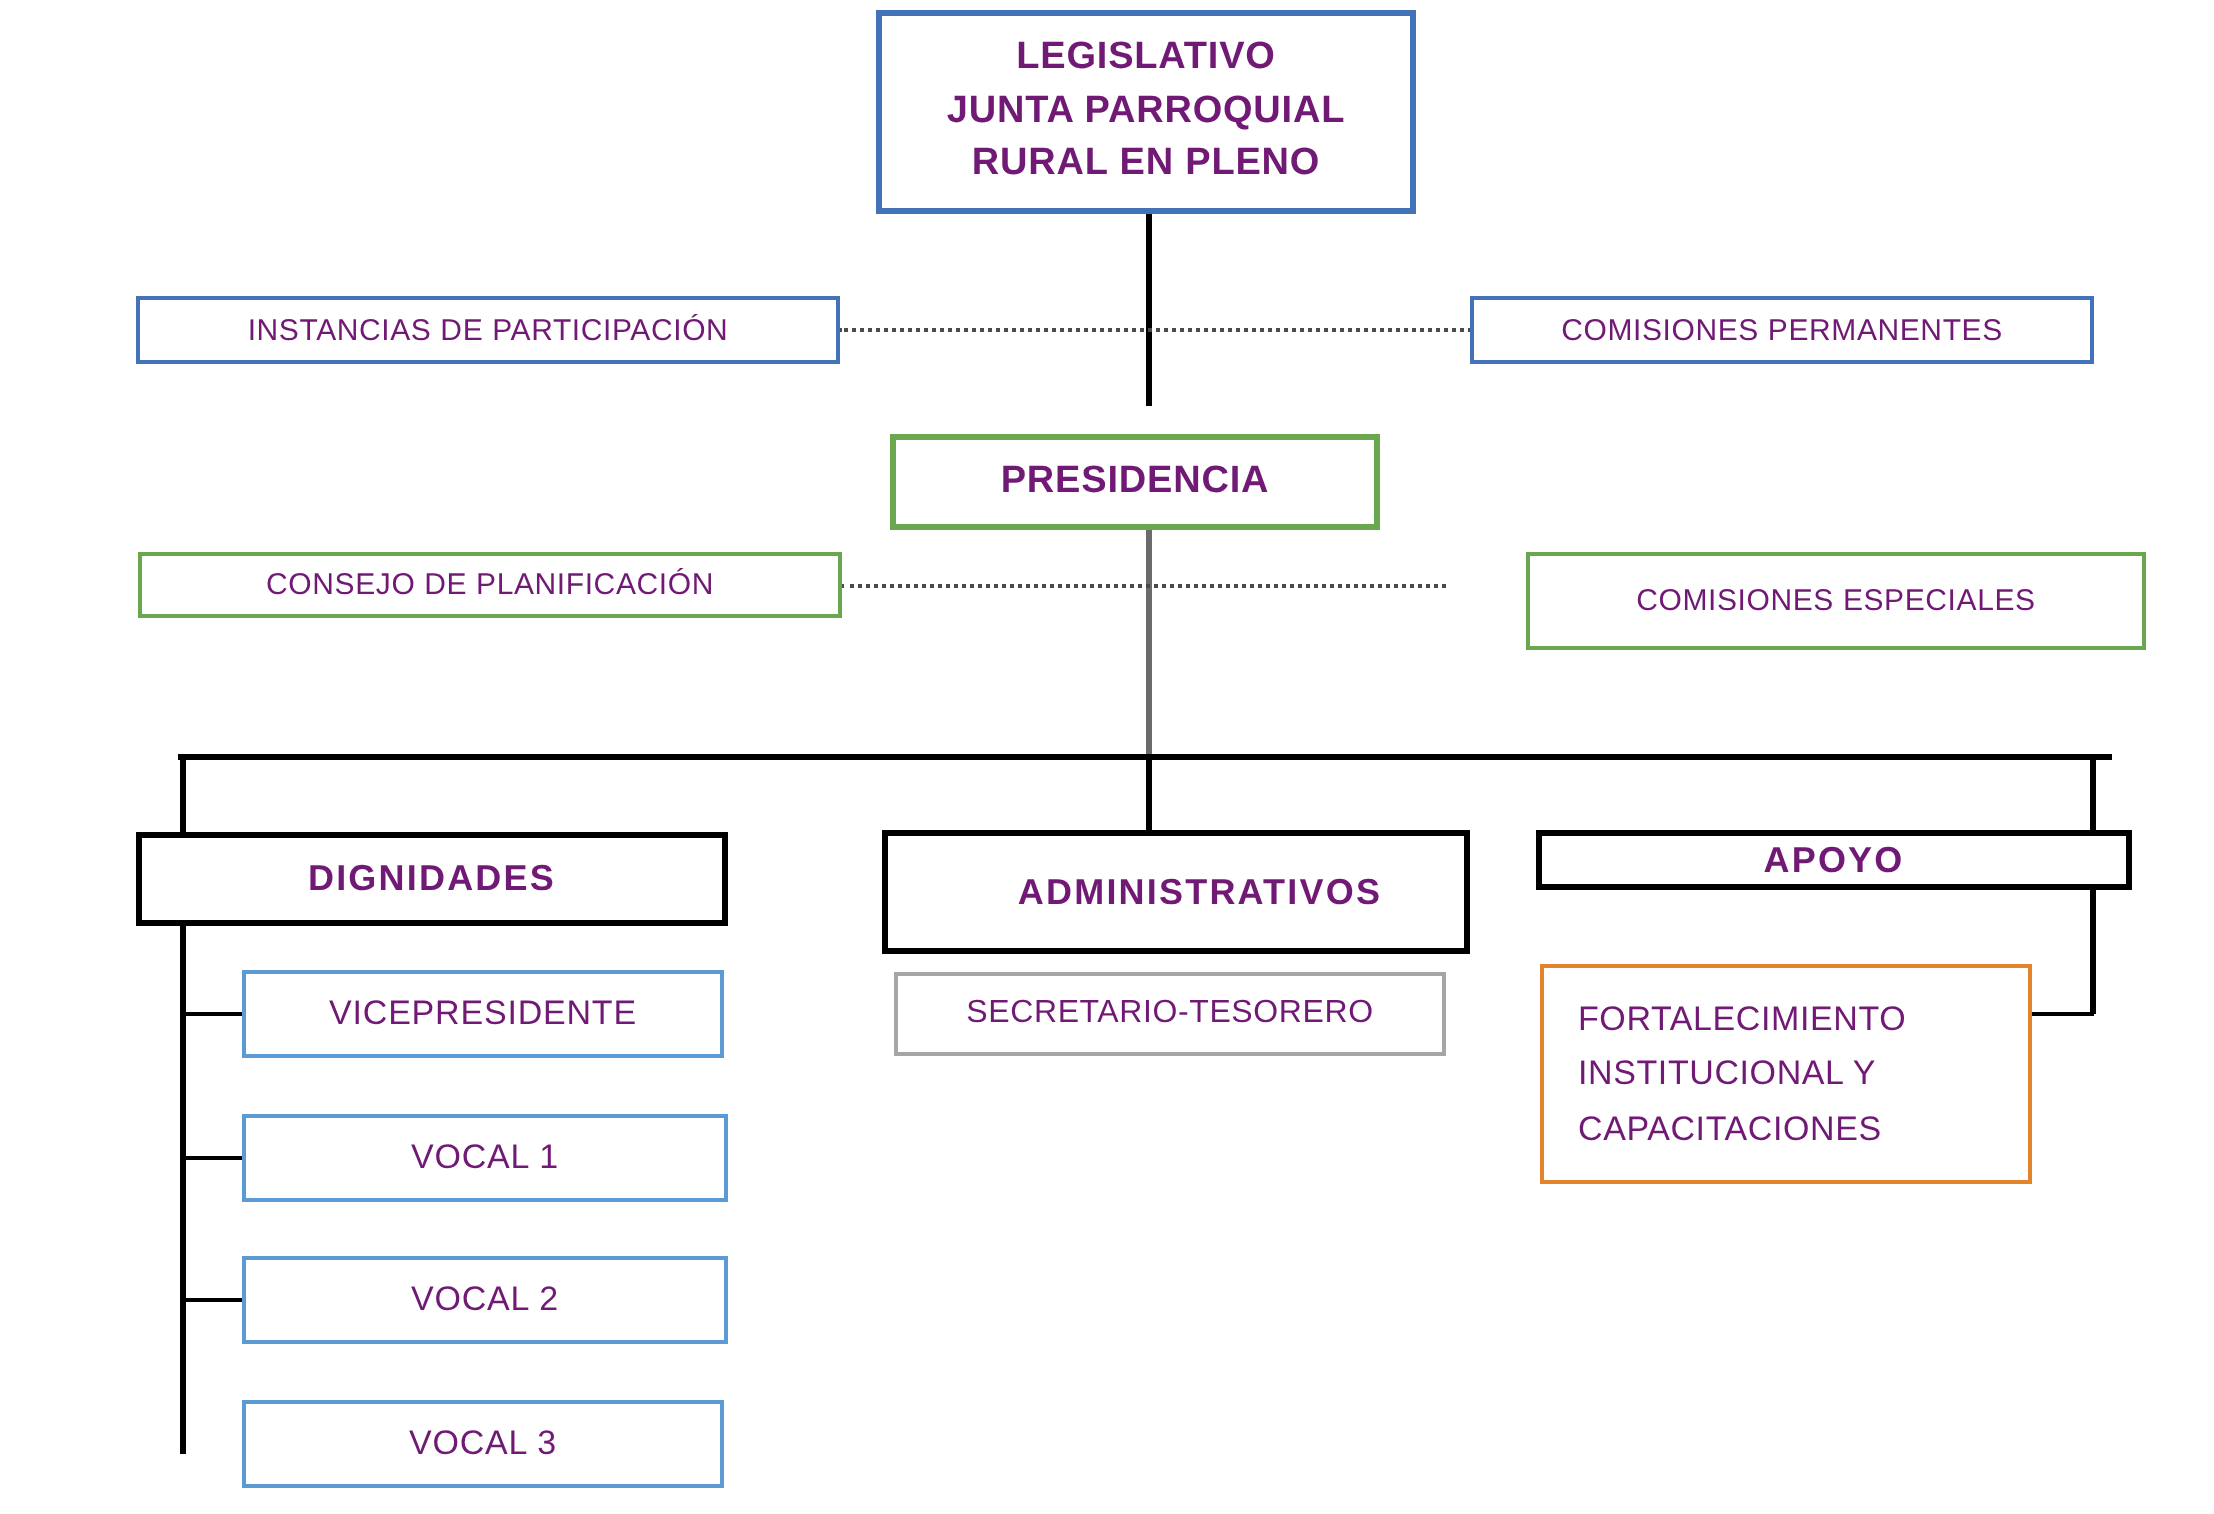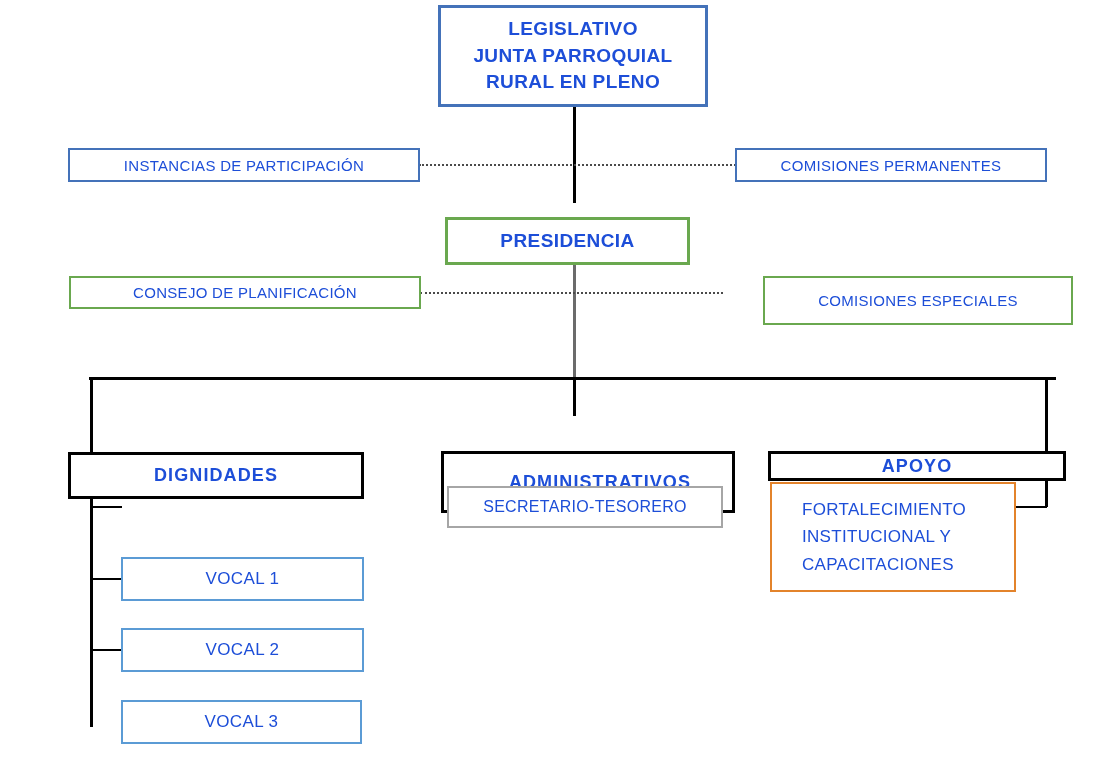--- a/index.html
+++ b/index.html
@@ -18,21 +18,21 @@
     overflow: hidden;
   }
   .node {
     position: absolute;
     box-sizing: border-box;
     background: #ffffff;
     display: flex;
     align-items: center;
     justify-content: center;
     text-align: center;
-    color: #1d4ed8;
+    color: #701a75;
     z-index: 5;
   }
   .node .label {
     display: block;
     width: 100%;
     white-space: pre-line;
   }
 
   
   .v-blue-bold {
@@ -58,21 +58,20 @@
     border: 2px solid #6aa84f;
     font-weight: normal;
     font-size: 15px;
     letter-spacing: .3px;
   }
   .v-black-bold {
     border: 3px solid #000000;
     font-weight: bold;
     font-size: 18px;
     letter-spacing: 1.1px;
-    margin-top: 36px;
   }
   .v-lightblue {
     border: 2px solid #5b9bd5;
     font-weight: normal;
     font-size: 17px;
     letter-spacing: .4px;
   }
   .v-gray {
     border: 2px solid #a6a6a6;
     font-weight: normal;
@@ -80,21 +79,21 @@
     letter-spacing: .3px;
   }
   .v-orange {
     border: 2px solid #e3832b;
     font-weight: normal;
     font-size: 17px;
     letter-spacing: .3px;
     justify-content: flex-start;
     text-align: left;
     line-height: 1.62;
-    padding-left: 30px;
+    padding-left: 17px;
   }
 
   
   .conn {
     position: absolute;
     z-index: 1;
   }
   .conn-v-black { background: #000000; width: 3px; }
   .conn-v-gray  { background: #6b6b6b; width: 3px; }
   .conn-h-black { background: #000000; height: 3px; }
@@ -163,20 +162,23 @@
   </div>
 
   <div class="node v-black-bold" style="left:441px; top:415px; width:294px; height:62px;padding-left:24px;">
     <span class="label">ADMINISTRATIVOS</span>
   </div>
 
   <div class="node v-black-bold" style="left:768px; top:415px; width:298px; height:30px;">
     <span class="label">APOYO</span>
   </div>
 
+  <div class="node v-lightblue" style="left:121px; top:485px; width:241px; height:44px;">
+    <span class="label">VICEPRESIDENTE</span>
+  </div>
 
   <div class="node v-lightblue" style="left:121px; top:557px; width:243px; height:44px;">
     <span class="label">VOCAL 1</span>
   </div>
 
   <div class="node v-lightblue" style="left:121px; top:628px; width:243px; height:44px;">
     <span class="label">VOCAL 2</span>
   </div>
 
   <div class="node v-lightblue" style="left:121px; top:700px; width:241px; height:44px;">

